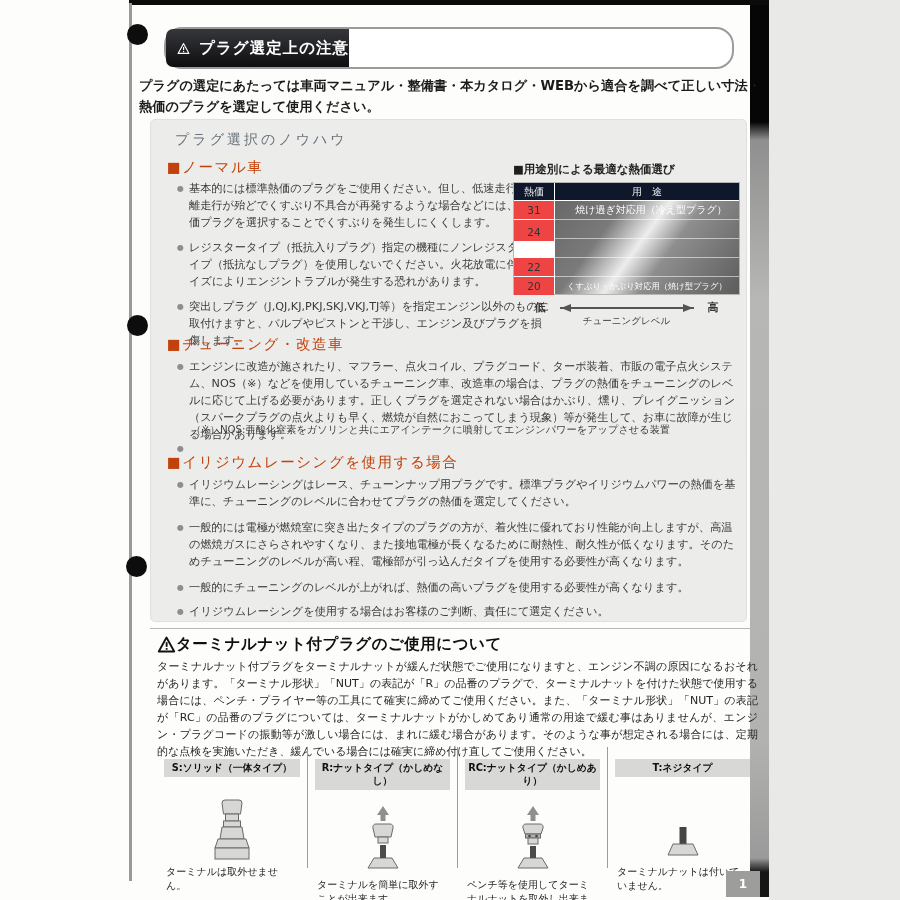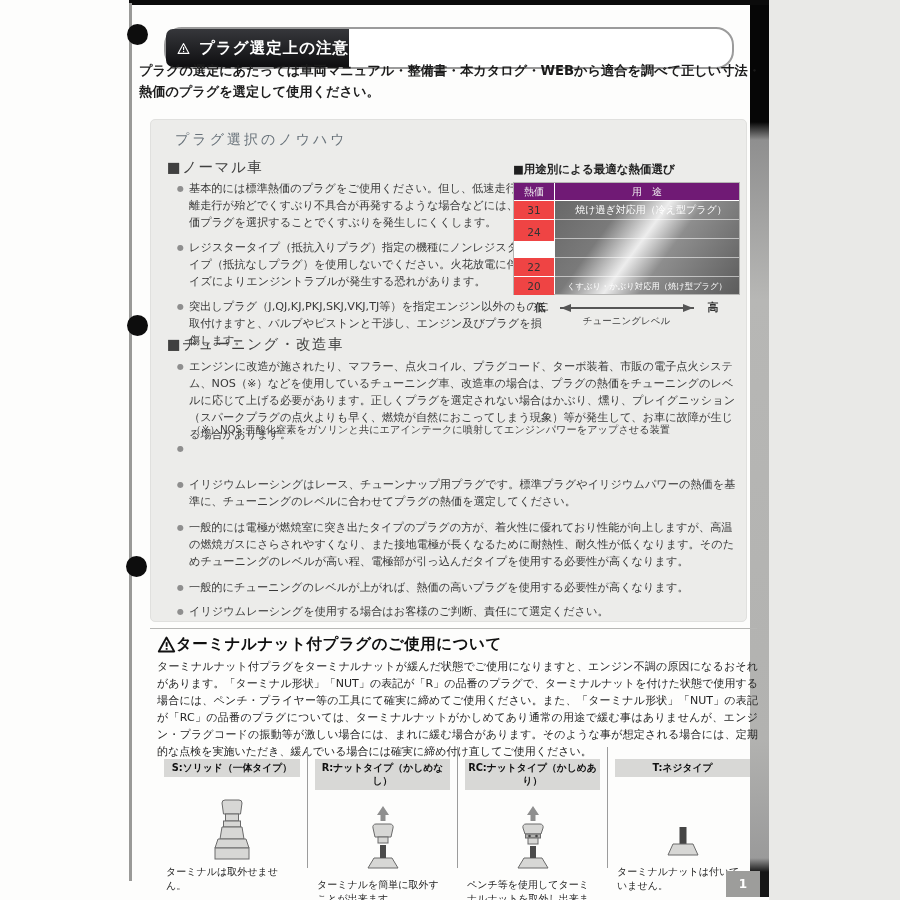--- a/index.html
+++ b/index.html
@@ -14,37 +14,37 @@
   .top-line{left:129px;top:0;width:640px;height:5px;background:#0b0b0b;}
   .left-line{left:129px;top:3px;width:3px;height:878px;background:#9a9a98;}
   .hole{position:absolute;width:21px;height:21px;border-radius:50%;background:#0d0d0d;}
 
   
   .header-box{left:164px;top:27px;width:570px;height:42px;background:#fff;border:2px solid #9b9b9b;border-radius:18px;box-sizing:border-box;}
   .header-bar{position:absolute;left:0;top:0;width:183px;height:100%;border-radius:7px 0 0 7px;
               background:linear-gradient(180deg,#36373b,#0e0e10);display:flex;align-items:center;gap:9px;
               padding-left:11px;box-sizing:border-box;}
   .header-title{color:#fff;font-size:15.5px;font-weight:bold;letter-spacing:1px;white-space:nowrap;}
-  .intro{left:139px;top:60px;width:629px;font-size:13.2px;font-weight:bold;line-height:1.62;color:#1b1b1b;}
+  .intro{left:139px;top:75px;width:629px;font-size:13.2px;font-weight:bold;line-height:1.62;color:#1b1b1b;}
 
   
   .panel{left:150px;top:119px;width:597px;height:503px;background:#ececea;border:1px solid #e0e0de;border-radius:5px;box-sizing:border-box;}
   .panel .abs{position:absolute;}
   .p-title{left:24px;top:11px;font-size:14px;color:#68727a;letter-spacing:3px;}
-  .sec-h{font-size:14.5px;color:#404040;letter-spacing:1.5px;}
+  .sec-h{font-size:14.5px;color:#c2410c;letter-spacing:1.5px;}
   .bul{display:flex;gap:5px;margin-bottom:8px;}
   .dot{color:#8e8e8e;font-size:8px;line-height:17px;flex:0 0 auto;}
   .btxt{font-size:11.2px;line-height:1.52;color:#3a3a3a;}
   .note{font-size:10.2px;color:#3f3f3f;}
 
   
   .chart-title{font-size:11.5px;font-weight:bold;color:#1f1f1f;}
   .hr-tbl{position:relative;margin-top:5px;width:227px;height:113px;background:#fff;border:1px solid #b5b5b3;box-sizing:border-box;}
   .cell{position:absolute;display:flex;align-items:center;justify-content:center;}
-  .hd{background:#701a75;color:#f2f2f2;font-size:10px;}
+  .hd{background:#0f172a;color:#f2f2f2;font-size:10px;}
   .hd-heat{left:0;top:0;width:40px;height:17px;}
   .hd-use{left:41px;top:0;right:0;height:17px;}
   .heat{background:#ef4444;color:#333;font-size:10.5px;left:0;width:40px;height:18px;}
   .grad{position:absolute;left:41px;top:18px;right:0;bottom:0;
         background:linear-gradient(126deg,#686868 0%,#7a7a7a 28%,#ededed 46%,#8e8e8e 60%,#5c5c5c 100%);}
   .hline{position:absolute;left:41px;right:0;height:1px;background:rgba(255,255,255,.55);}
   .use-top{left:41px;top:18px;right:0;height:18px;color:#fff;font-size:10px;padding-left:8px;}
   .use-bottom{left:41px;top:94px;right:0;height:18px;color:#fff;font-size:8.3px;}
   .axis{margin-top:5px;width:227px;display:flex;align-items:center;justify-content:center;gap:6px;}
   .axis-end{font-size:11px;color:#333;font-weight:bold;}
@@ -141,20 +141,21 @@
     <div class="abs sec-h" style="left:16px;top:215px;">■チューニング・改造車</div>
     <div class="abs bul" style="left:26px;top:238px;width:566px;">
       <span class="dot">●</span>
       <span class="btxt">エンジンに改造が施されたり、マフラー、点火コイル、プラグコード、ターボ装着、市販の電子点火システム、NOS（※）などを使用しているチューニング車、改造車の場合は、プラグの熱価をチューニングのレベルに応じて上げる必要があります。正しくプラグを選定されない場合はかぶり、燻り、プレイグニッション（スパークプラグの点火よりも早く、燃焼が自然におこってしまう現象）等が発生して、お車に故障が生じる場合があります。</span>
     </div>
     <div class="abs note" style="left:40px;top:303px;">（※）NOS:亜酸化窒素をガソリンと共にエアインテークに噴射してエンジンパワーをアップさせる装置</div>
     <div class="abs bul" style="left:26px;top:320px;width:566px;">
       <span class="dot">●</span>
     </div>
 
+    <div class="abs sec-h" style="left:16px;top:333px;">■イリジウムレーシングを使用する場合</div>
     <div class="abs" style="left:26px;top:356px;width:566px;">
       <div class="bul" style="margin-bottom:9px;">
         <span class="dot">●</span>
         <span class="btxt">イリジウムレーシングはレース、チューンナップ用プラグです。標準プラグやイリジウムパワーの熱価を基準に、チューニングのレベルに合わせてプラグの熱価を選定してください。</span>
       </div>
       <div class="bul" style="margin-bottom:9px;">
         <span class="dot">●</span>
         <span class="btxt">一般的には電極が燃焼室に突き出たタイプのプラグの方が、着火性に優れており性能が向上しますが、高温の燃焼ガスにさらされやすくなり、また接地電極が長くなるために耐熱性、耐久性が低くなります。そのためチューニングのレベルが高い程、電極部が引っ込んだタイプを使用する必要性が高くなります。</span>
       </div>
       <div class="bul" style="margin-bottom:7px;">

